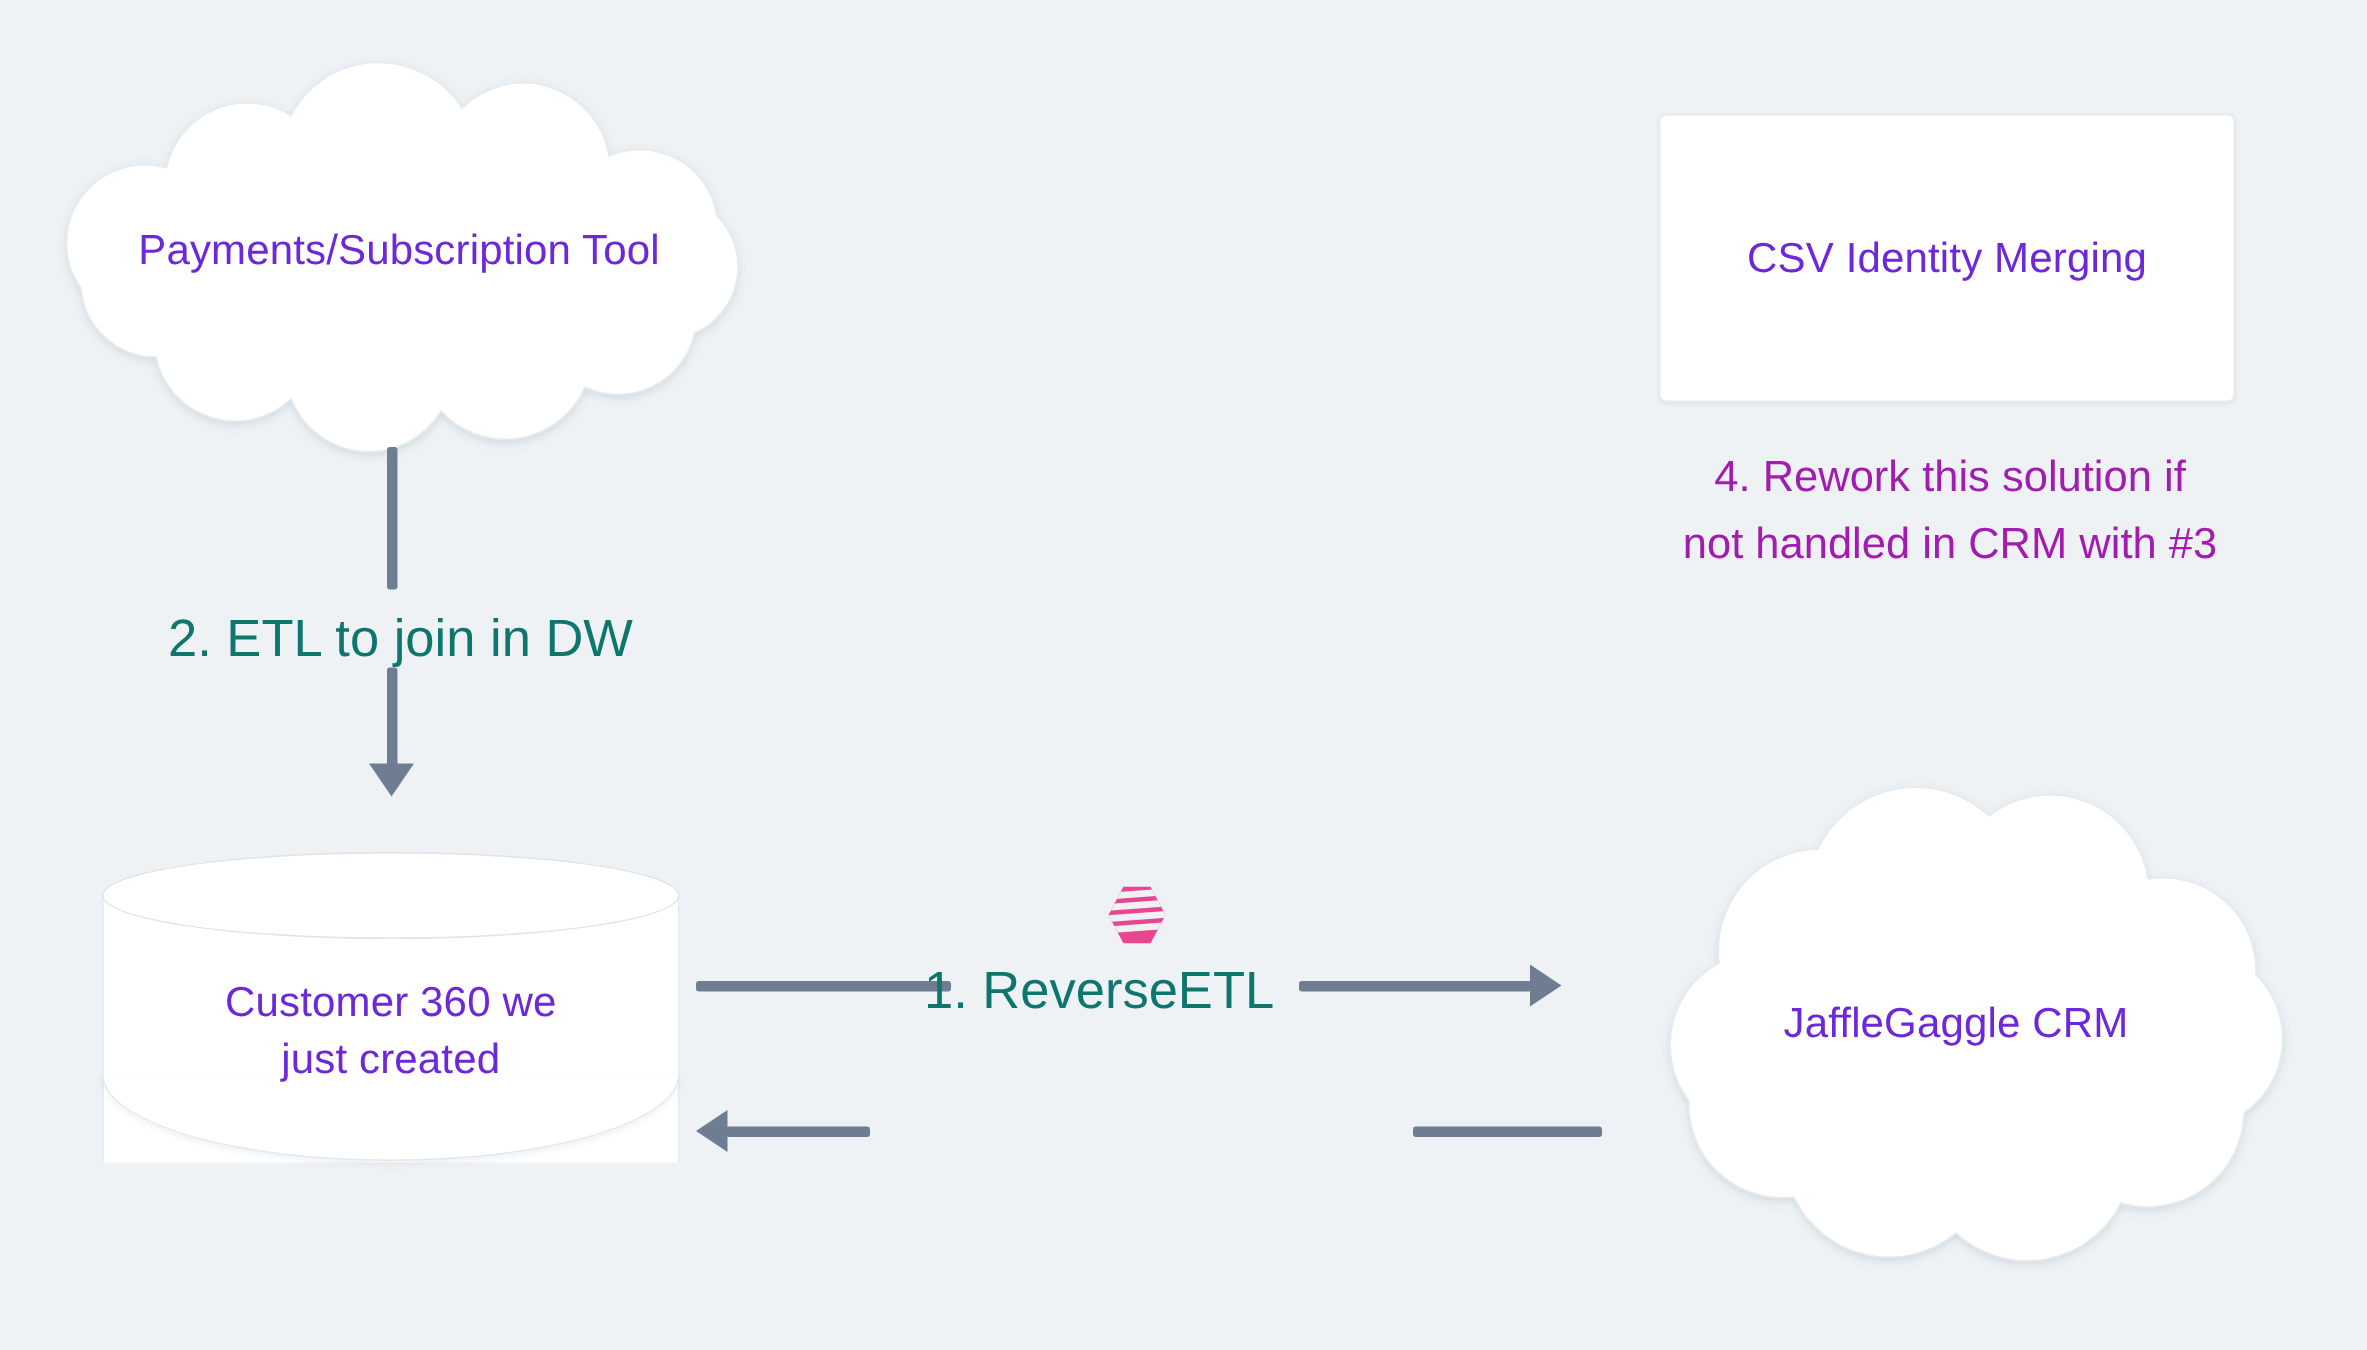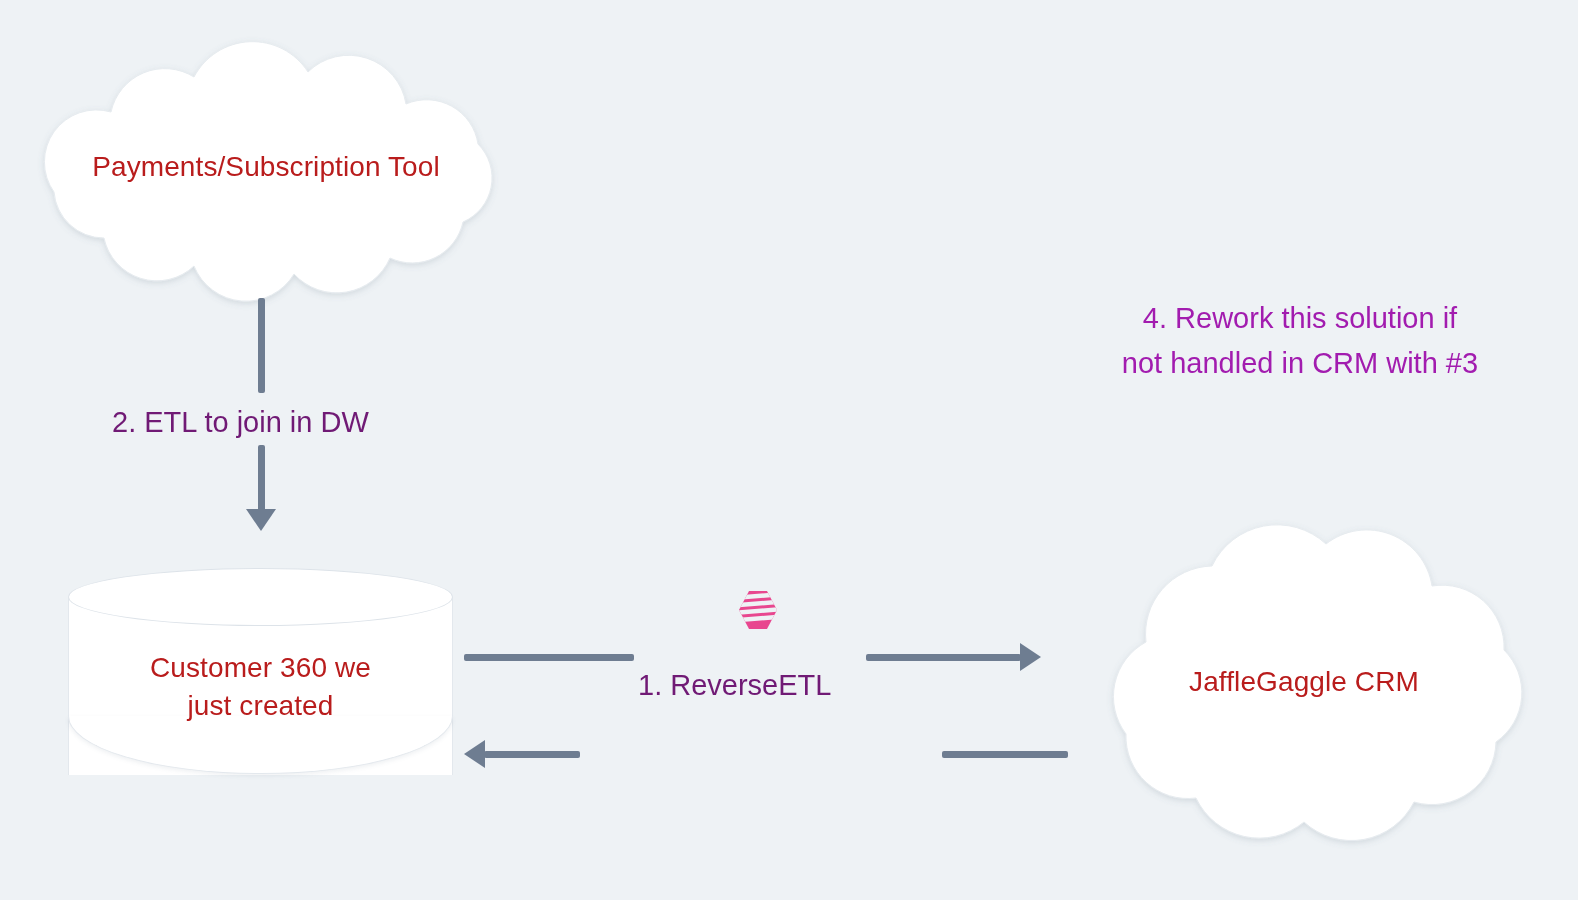--- a/index.html
+++ b/index.html
@@ -25,21 +25,21 @@
   .node-label {
     position: absolute;
     left: 0;
     top: 0;
     width: 100%;
     height: 100%;
     display: flex;
     align-items: center;
     justify-content: center;
     text-align: center;
-    color: #b91c1c;
+    color: #6d28d9;
     font-size: 28px;
     font-weight: 400;
     letter-spacing: 0.1px;
     line-height: 1.32;
     pointer-events: none;
     white-space: pre-line;
   }
   
   #node-payments {
     left: 8px;
@@ -145,28 +145,28 @@
     border-bottom: 14px solid transparent;
     border-left: 21px solid #6e7d91;
   }
   .arrowhead.left {
     border-top: 14px solid transparent;
     border-bottom: 14px solid transparent;
     border-right: 21px solid #6e7d91;
   }
   .edge-label {
     position: absolute;
-    color: #701a75;
-    font-size: 29px;
+    color: #0f766e;
+    font-size: 35px;
     line-height: 1.28;
     white-space: pre-line;
     background: transparent;
   }
   #edge2-label { left: 112px; top: 404px; }
-  #edge1-label { left: 638px; top: 639px; margin-top: 28px; }
+  #edge1-label { left: 616px; top: 639px; }
   #edge3-label { left: 584px; top: 735px; }
   
   #csv-caption {
     position: absolute;
     left: 1070px;
     top: 296px;
     width: 460px;
     text-align: center;
     color: #a21caf;
     font-size: 29px;
@@ -203,20 +203,23 @@
            A 52,52 0 0 1 382,206
            A 58,58 0 0 1 286,222
            A 56,56 0 0 1 186,214
            A 54,54 0 0 1 96,186
            A 50,50 0 0 1 46,140
            A 52,52 0 0 1 103,60 Z"></path>
     </svg>
     <div class="node-label">Payments/Subscription Tool</div>
   </div>
 
+  <div class="node" id="node-csv">
+    <div class="node-label">CSV Identity Merging</div>
+  </div>
 
   <div id="csv-caption">4. Rework this solution if
 not handled in CRM with #3</div>
 
   <div class="node" id="node-warehouse">
     <div class="cyl-body"></div>
     <div class="cyl-bottom"></div>
     <div class="cyl-top"></div>
     <div class="node-label">Customer 360 we
 just created</div>

